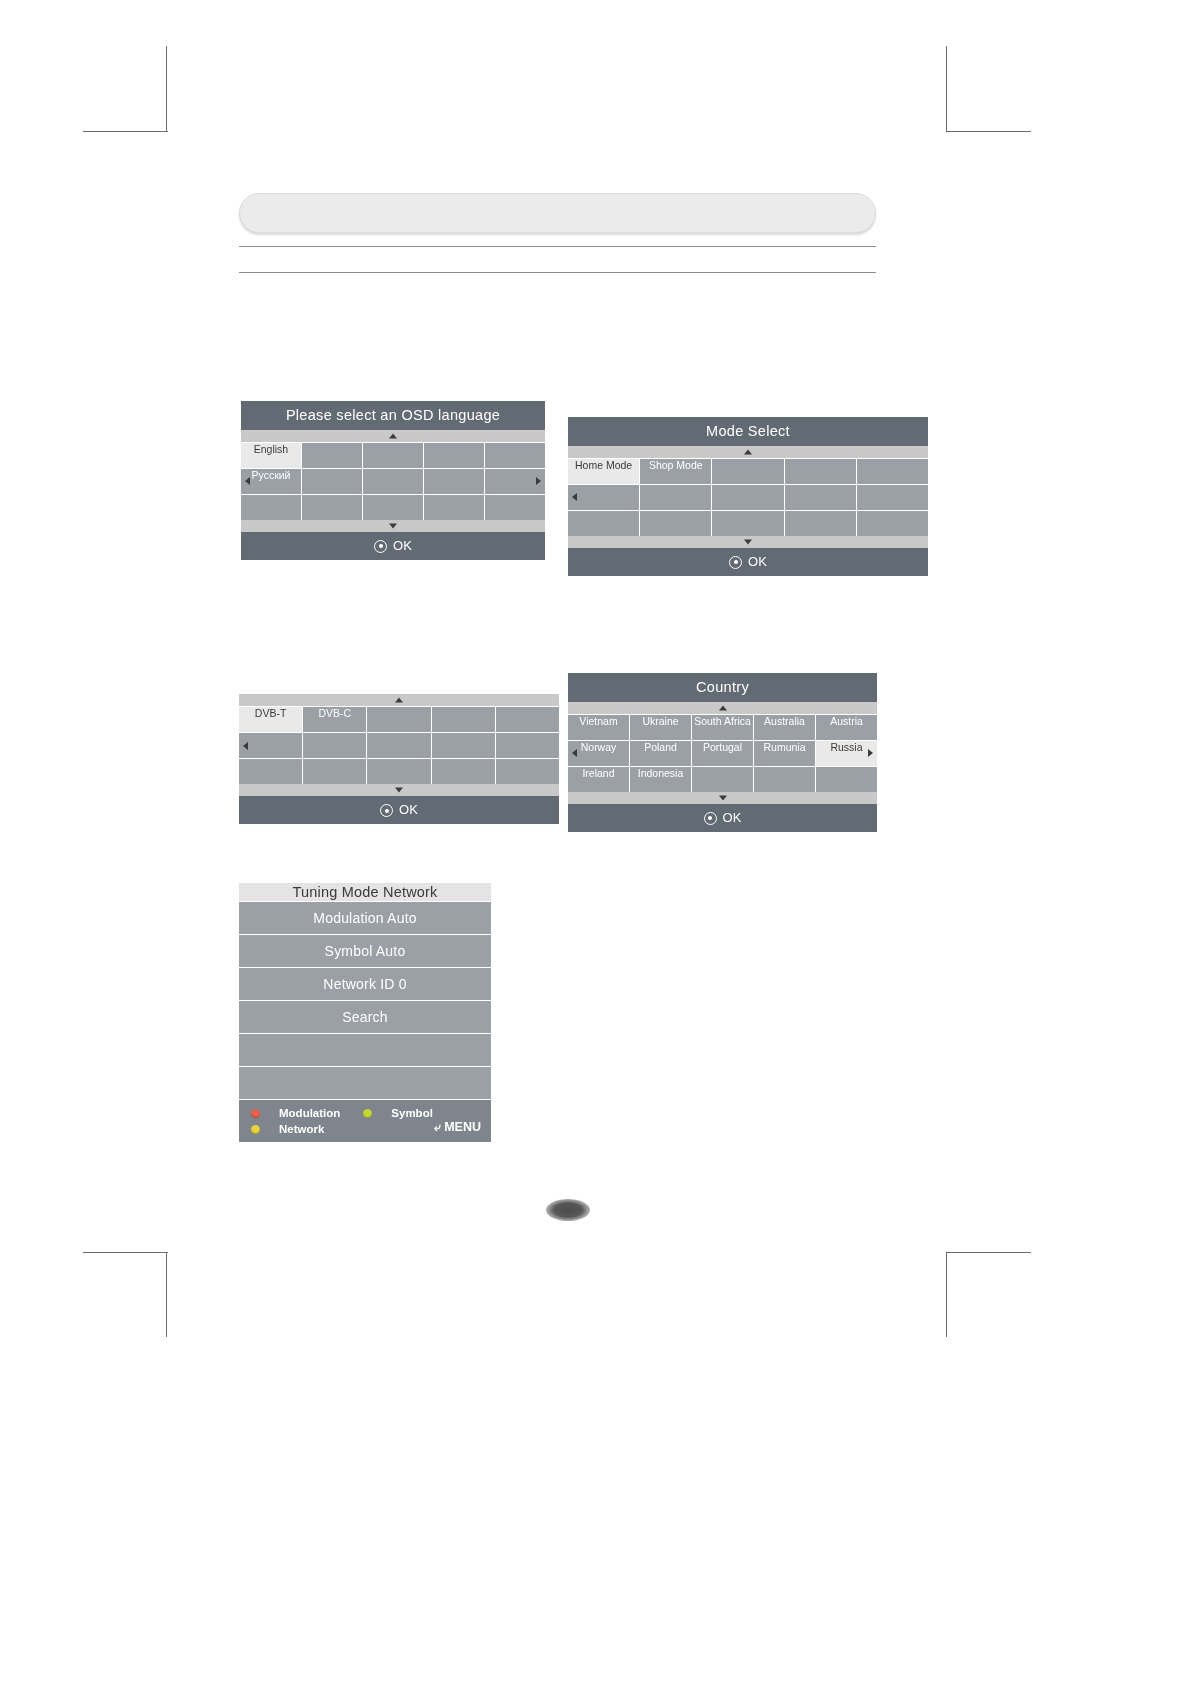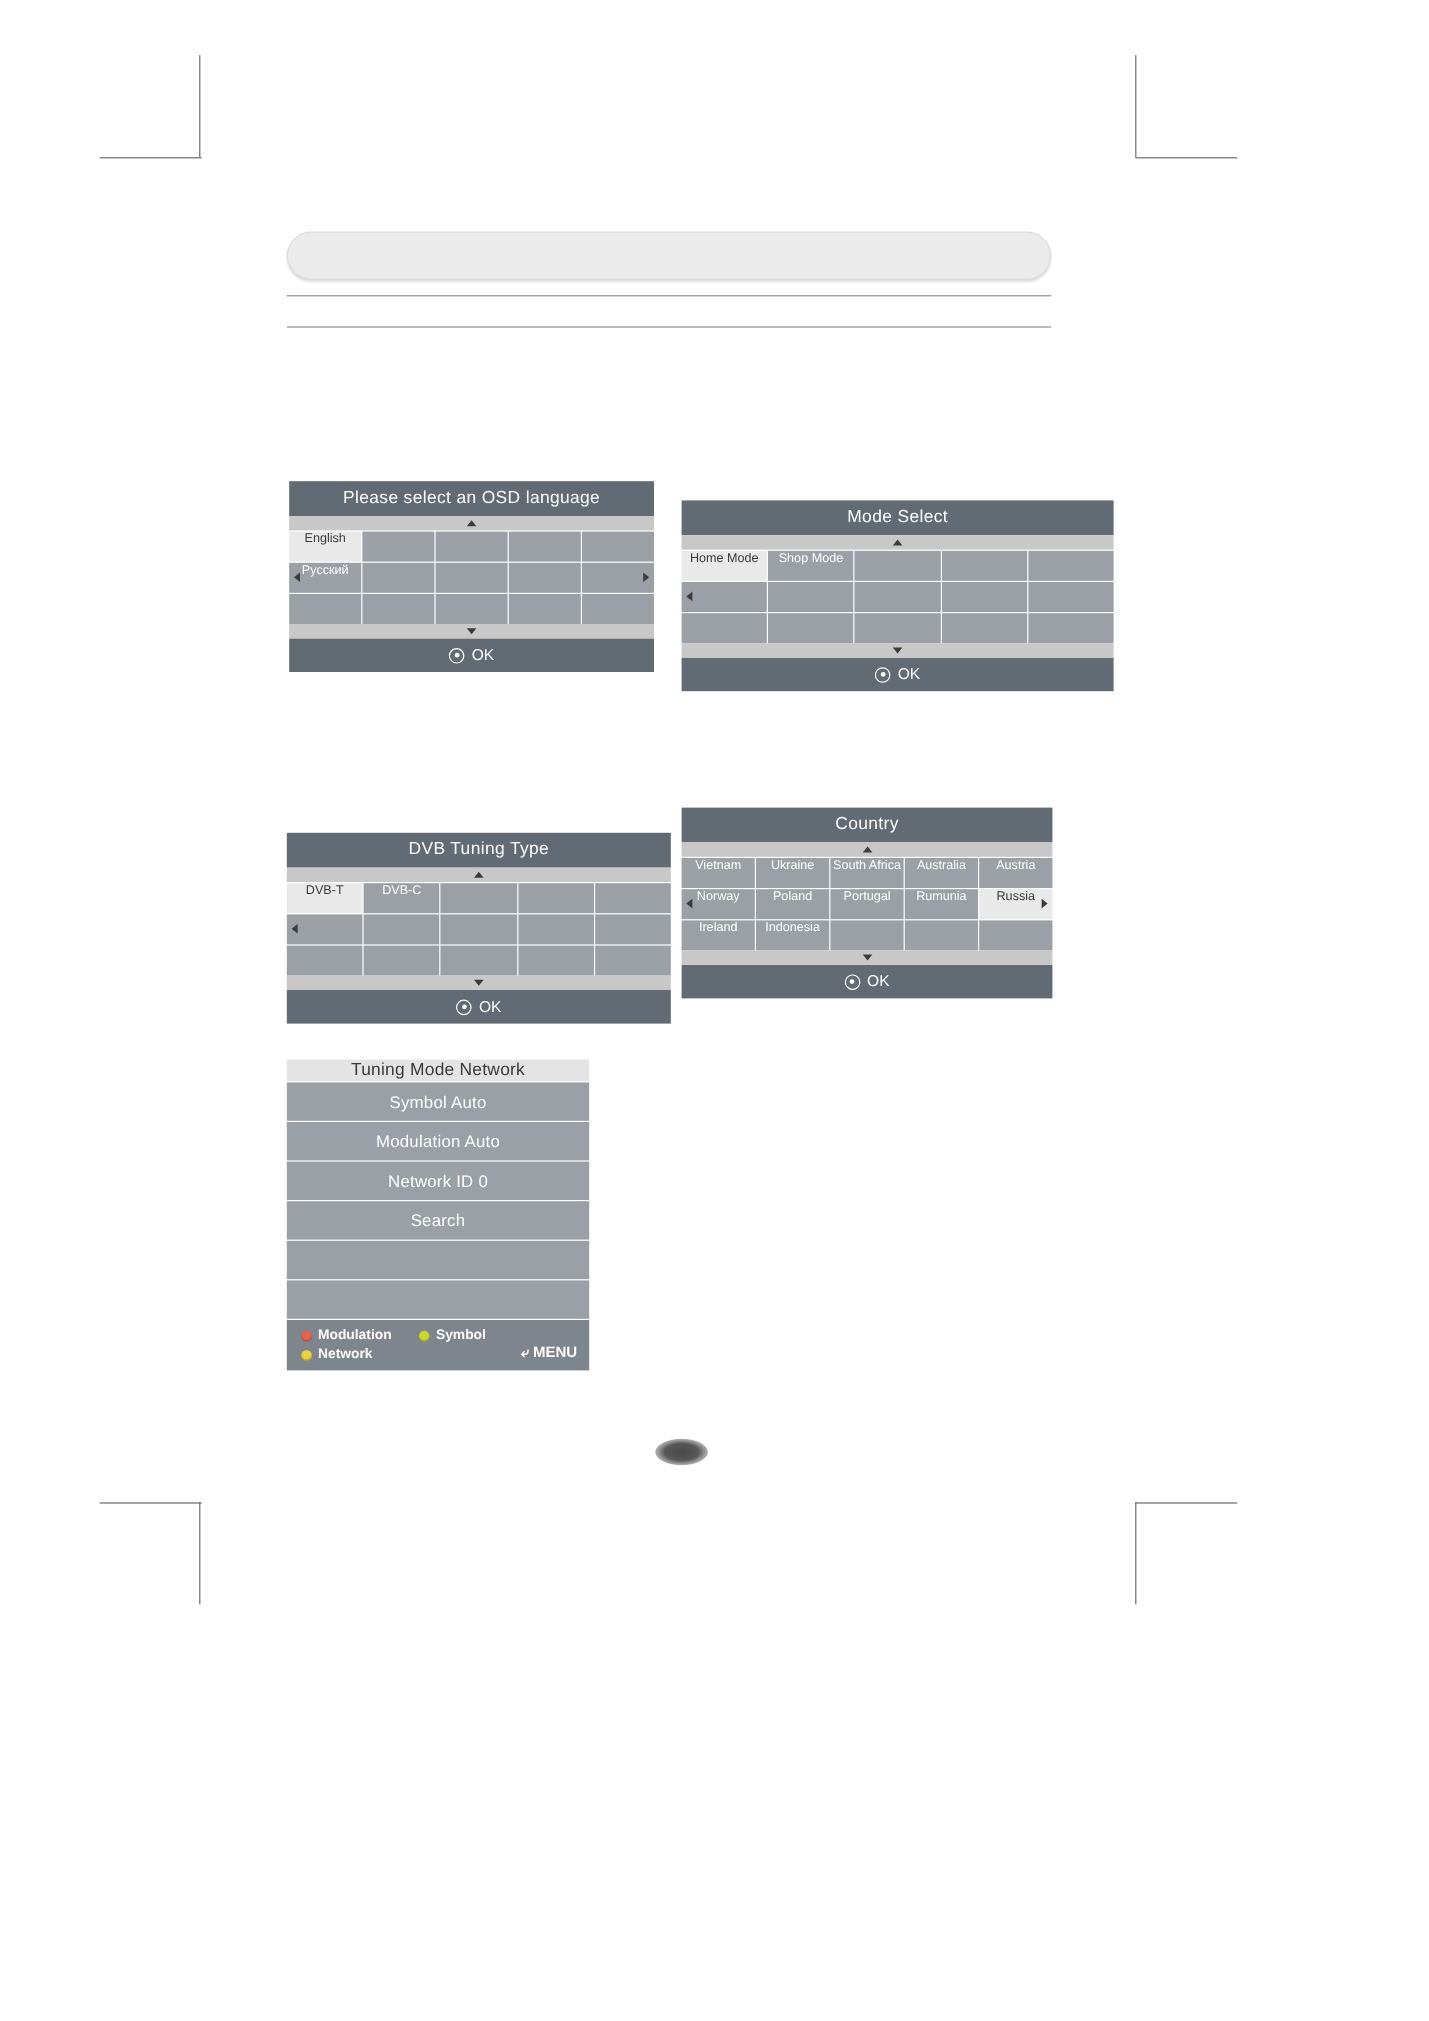--- a/index.html
+++ b/index.html
@@ -198,21 +198,21 @@
     align-items: center;
     gap: 5px;
     margin-bottom: 4px;
     color: #ffffff;
     font-size: 11.5px;
     font-weight: bold;
   }
   .legend-item {
     display: flex;
     align-items: center;
-    gap: 5px;
+    gap: 19px;
     margin-right: 18px;
   }
   .dot {
     width: 9px; height: 9px;
     border-radius: 50%;
     display: inline-block;
     box-shadow: inset 0 -1px 1px rgba(0,0,0,0.25);
   }
   .menu-btn {
     position: absolute;
@@ -377,21 +377,20 @@
   <div class="osd-arrowbar">
     <span class="caret caret-down"></span>
   </div>
   <div class="osd-ok">
     <span class="ok-dot"></span>
     <span>OK</span>
   </div>
 </div>
 
 <div class="osd" id="panel-dvb-tuning">
-  <div class="osd-title">DVB Tuning Type</div>
   <div class="osd-arrowbar">
     <span class="caret caret-up"></span>
   </div>
   <div class="osd-grid">
       <div class="osd-cell sel">
         <span>DVB-T</span>
       </div>
       <div class="osd-cell">
         <span>DVB-C</span>
       </div>
@@ -505,22 +504,22 @@
   <div class="osd-ok">
     <span class="ok-dot"></span>
     <span>OK</span>
   </div>
 </div>
 
 <div class="osd" id="panel-tuning-network">
   <div class="list-rows">
     <div class="list-row head">Tuning Mode Network</div>
     <div>
+        <div class="list-row">Modulation Auto</div>
         <div class="list-row">Symbol Auto</div>
-        <div class="list-row">Modulation Auto</div>
         <div class="list-row">Network ID 0</div>
         <div class="list-row">Search</div>
         <div class="list-row blank"></div>
         <div class="list-row blank"></div>
       </div>
   </div>
   <div class="legend">
     <div class="legend-line">
       <span class="legend-item">
         <span class="dot" style="background: rgb(232, 97, 74);"></span>

